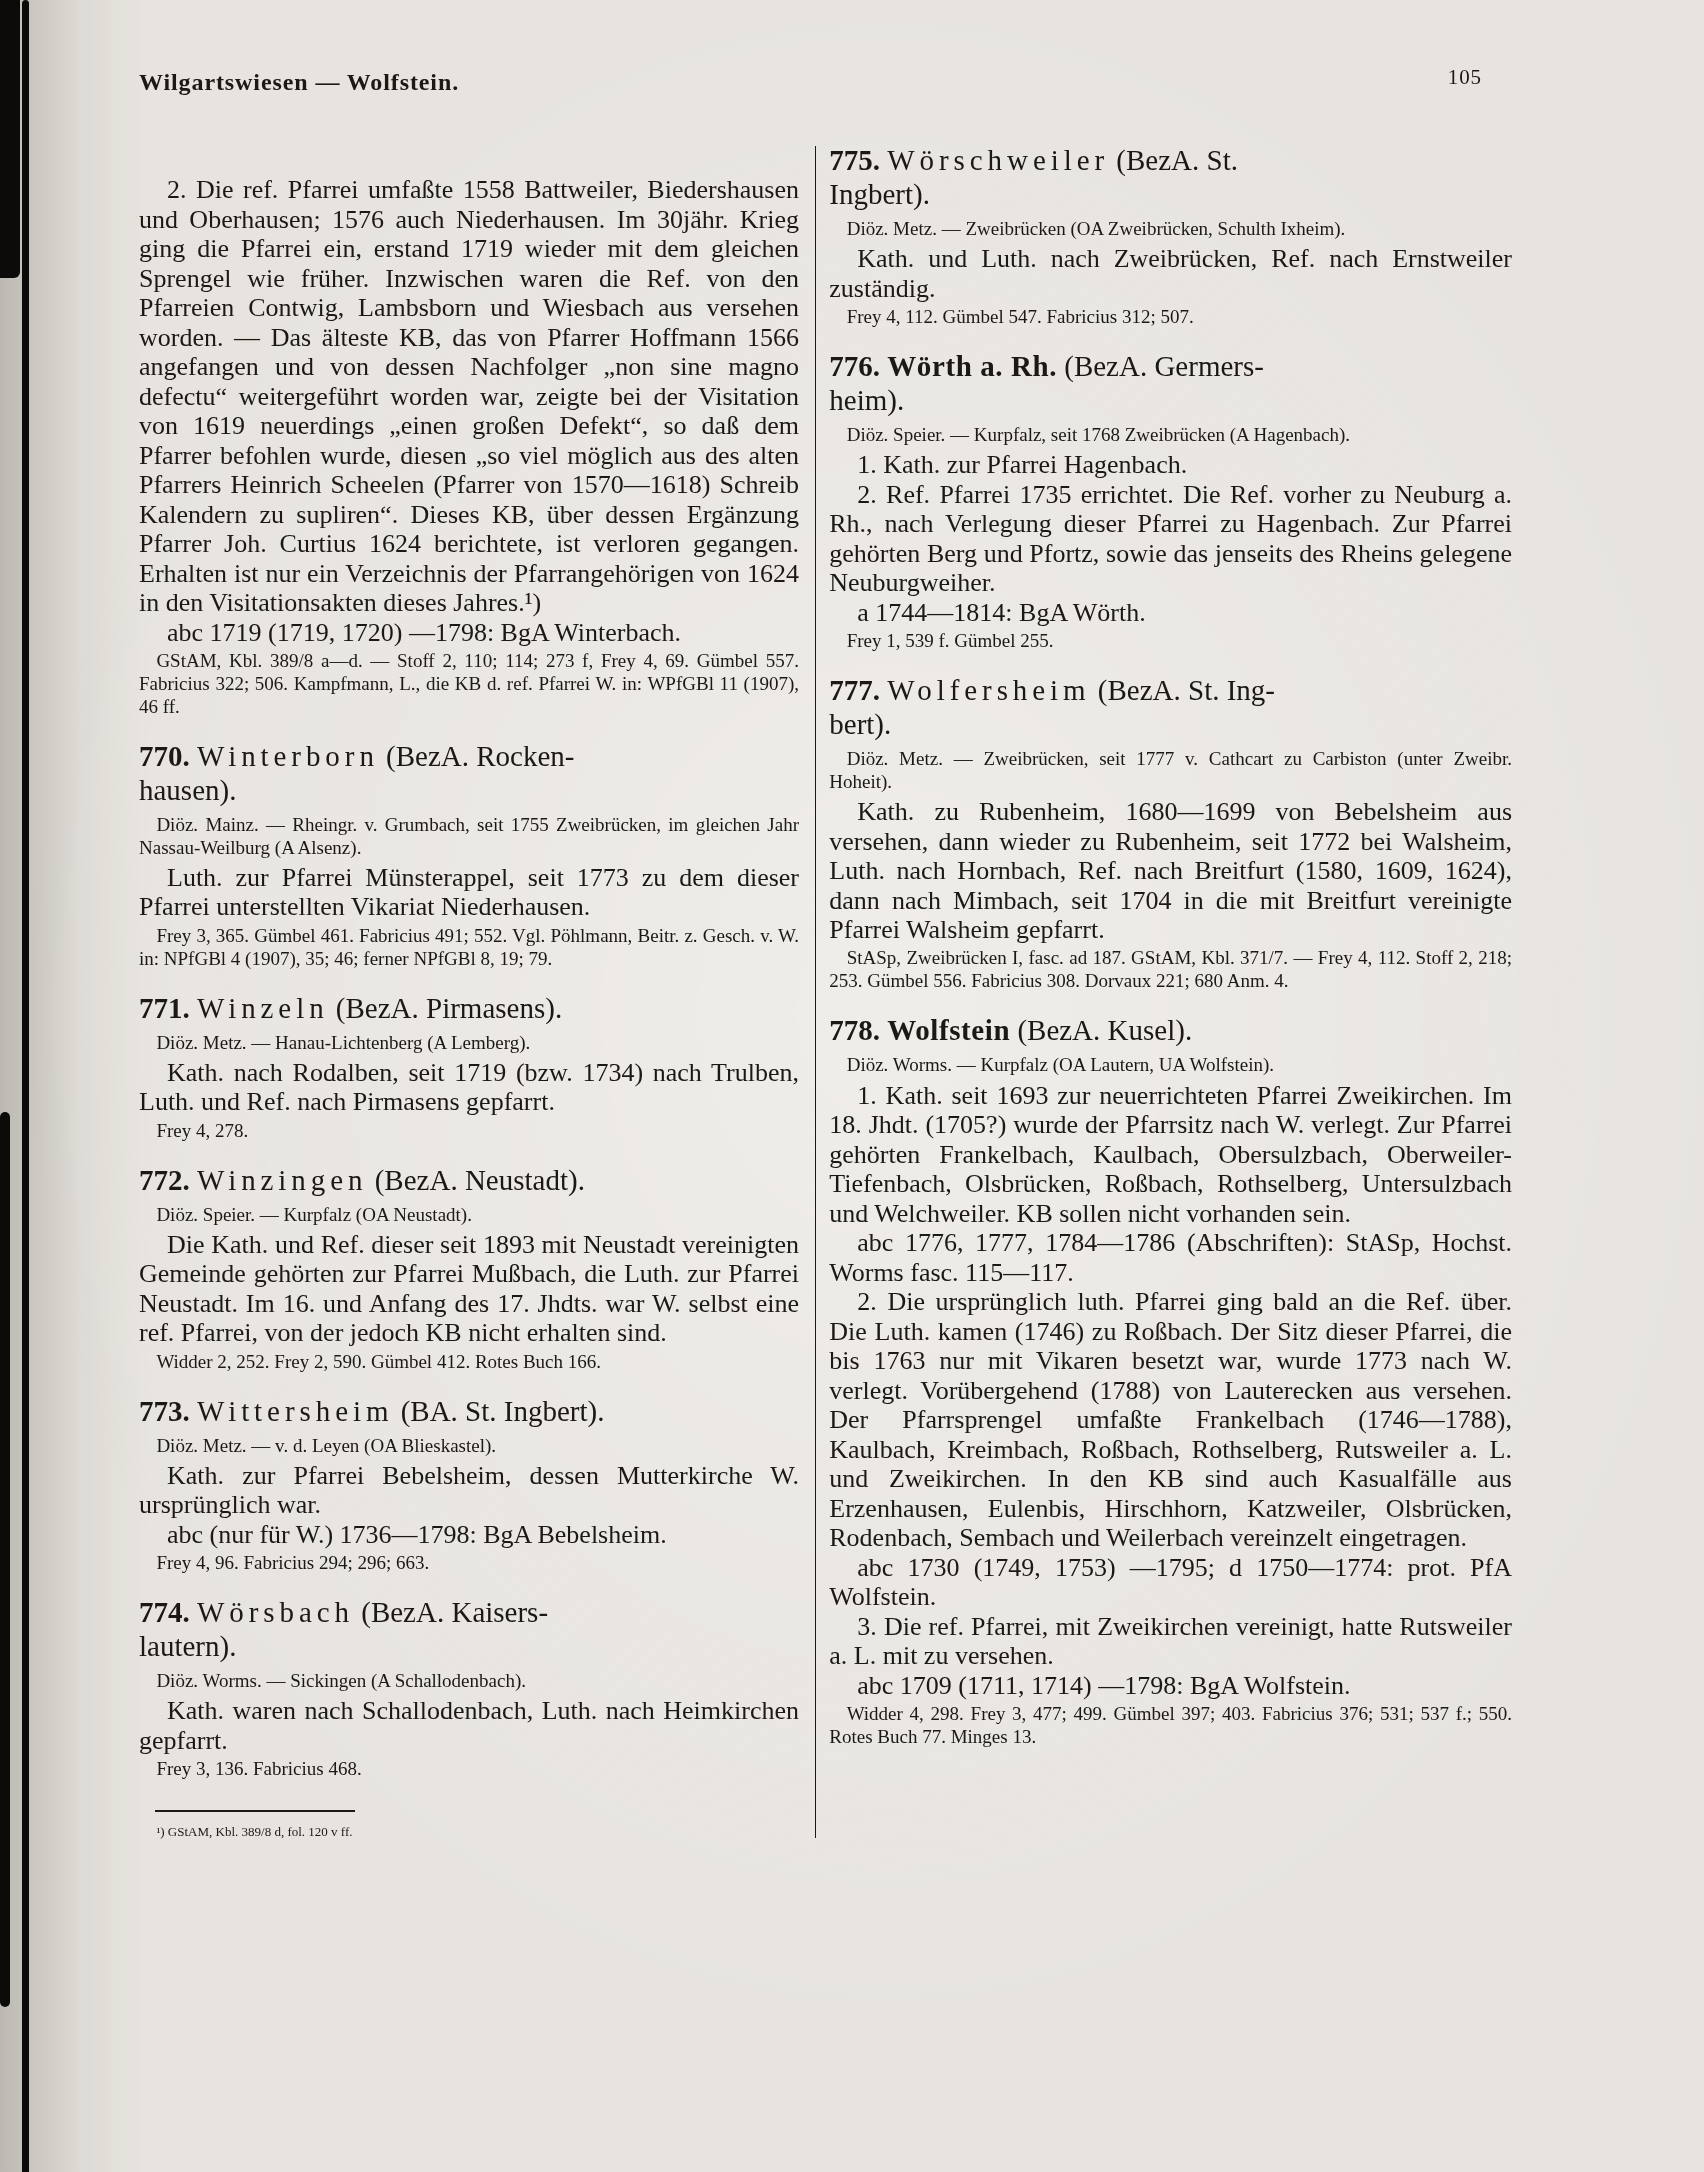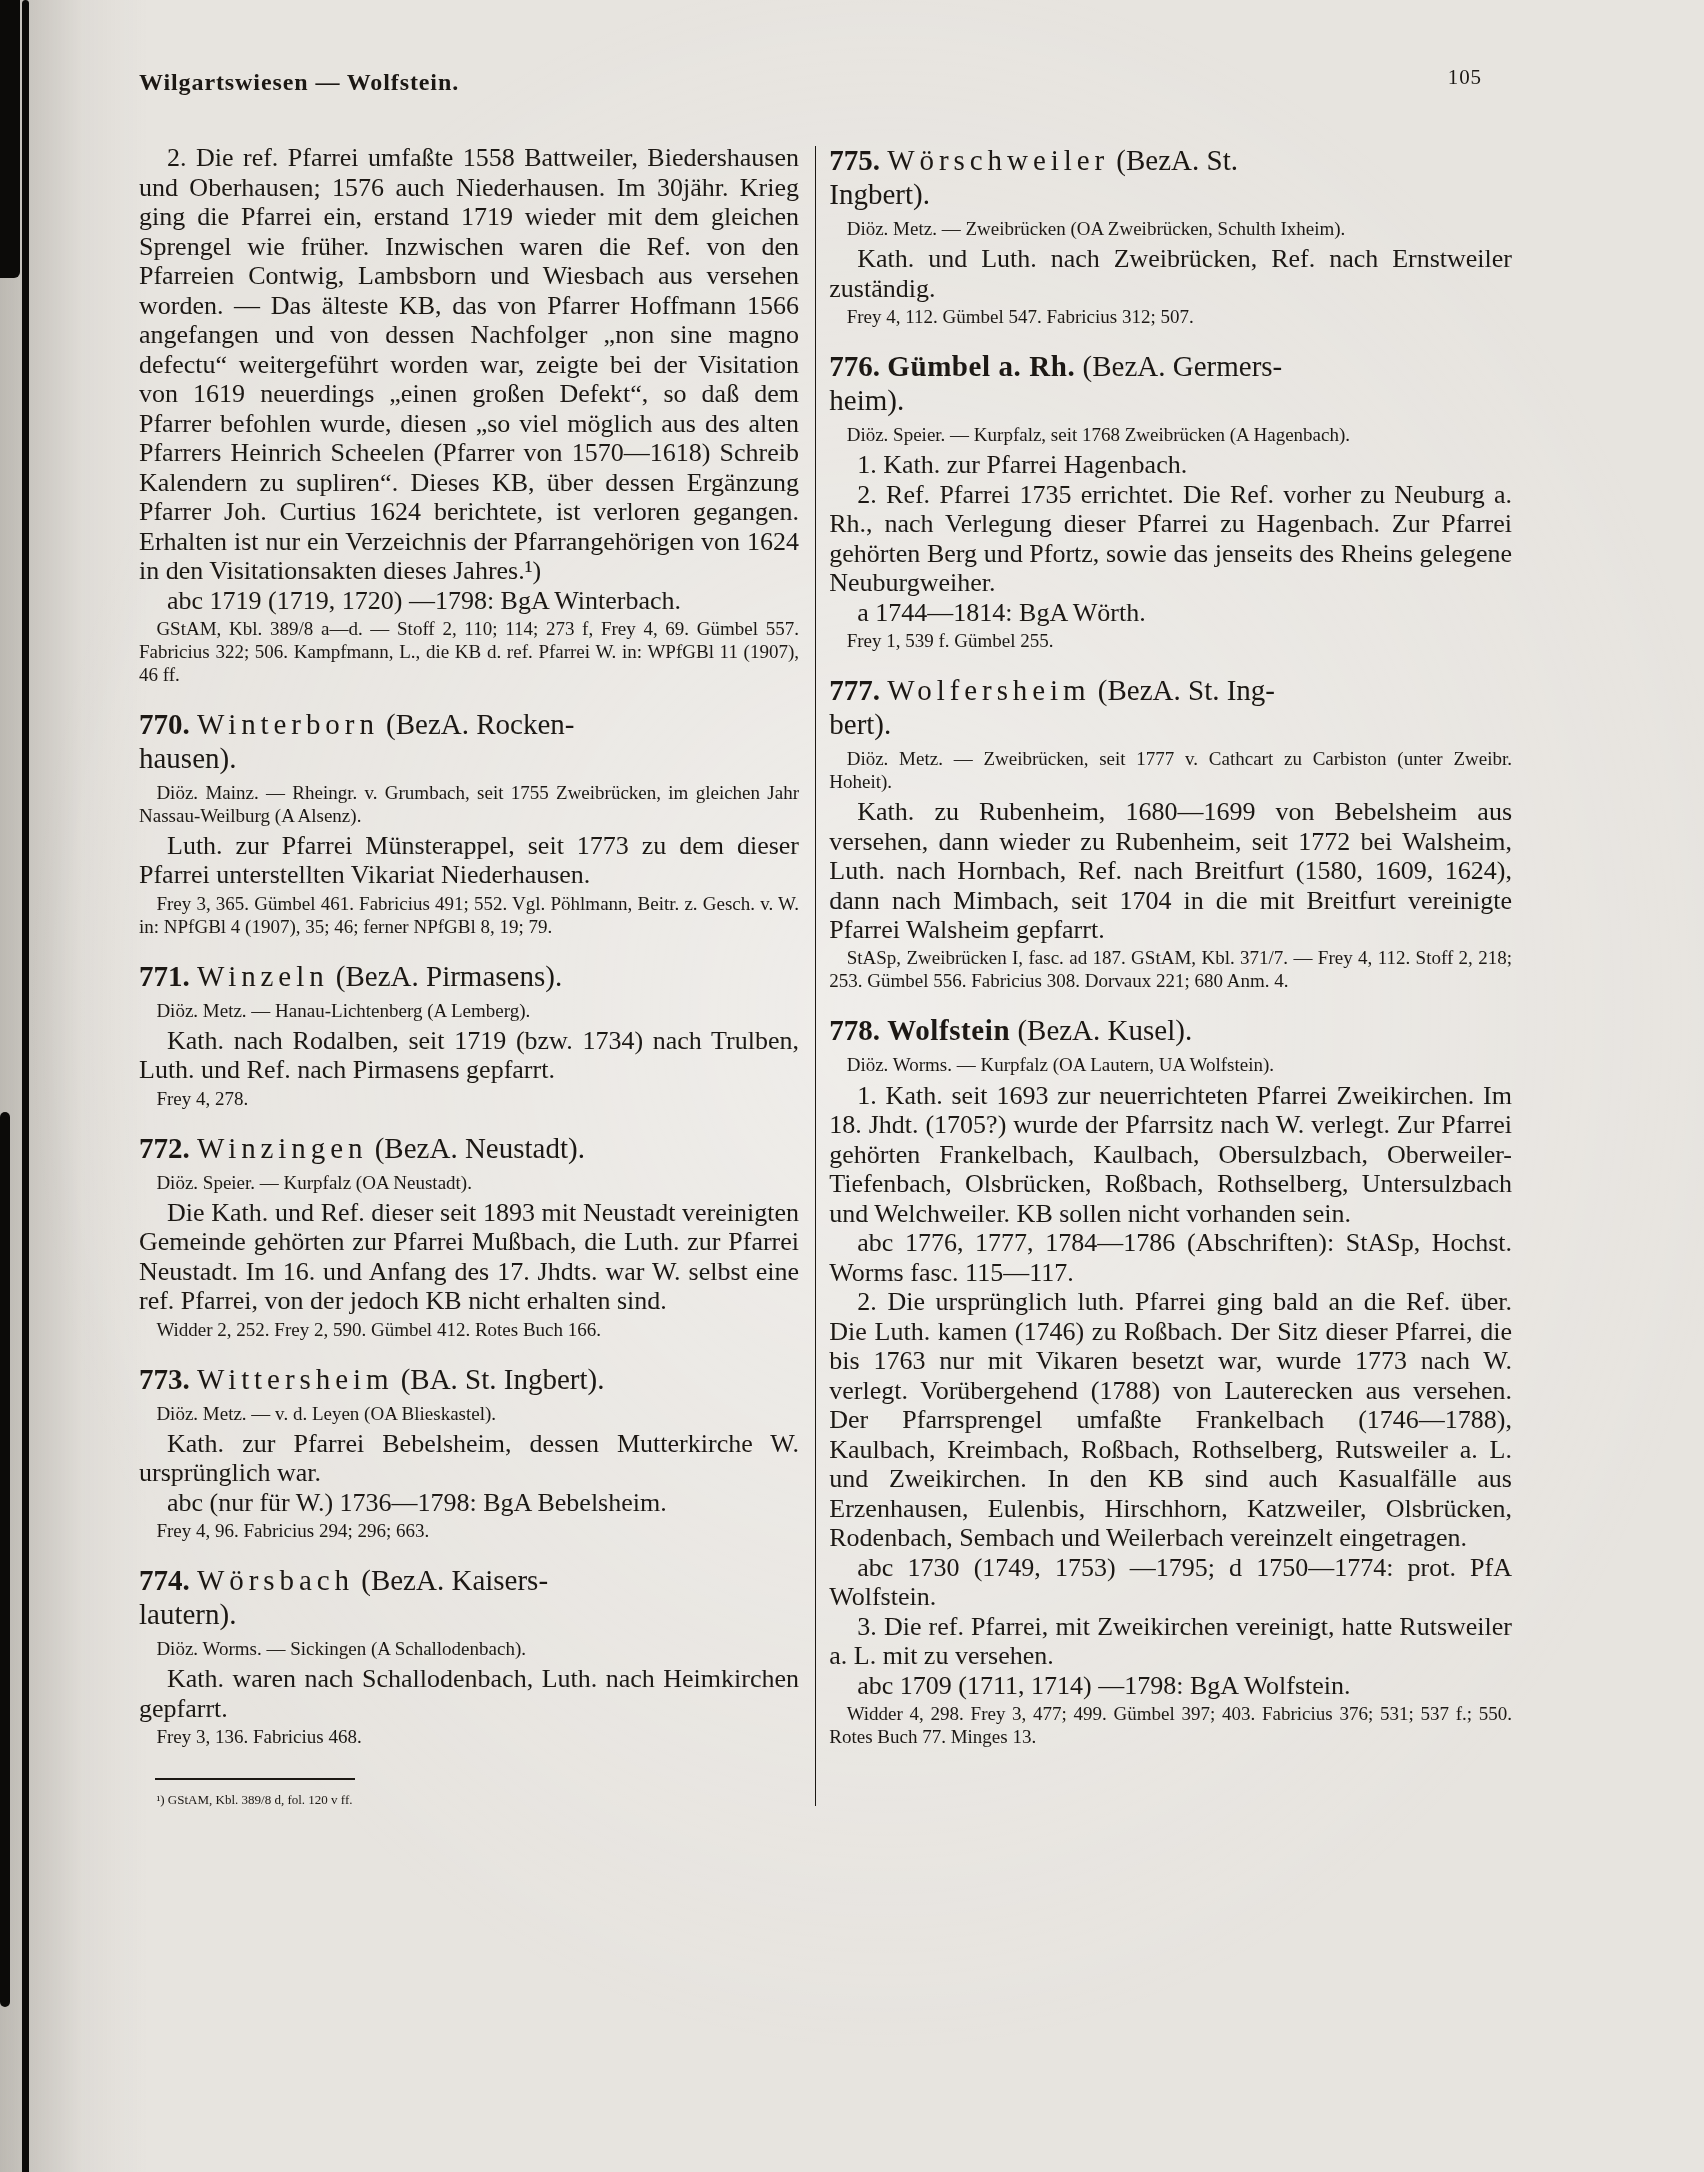--- a/index.html
+++ b/index.html
@@ -22,21 +22,21 @@
 
   .header { position: relative; margin: 65px 193px 37px 139px; height: 41px; }
   .header-title {
     position: absolute; left: 0; right: 0; top: 3.5px; text-align: left;
     font-size: 24px; font-weight: 700; letter-spacing: 0.9px;
   }
   .page-number { position: absolute; right: 30px; top: 0; font-size: 21px; letter-spacing: 0.9px; }
 
   .columns { display: flex; align-items: stretch; margin: 0 193px 0 139px; }
   .col { min-width: 0; }
-  .col-left { flex: none; width: 660px; }
+  .col-left { flex: none; width: 660px; margin-top: 32px; }
   .divider { flex: none; width: 1.7px; background: var(--ink); margin: 2.6px 13px 4.3px 15.6px; }
   .col-right { flex: 1; }
 
   .para {
     font-size: 26px; line-height: 29.5px; text-align: justify; text-indent: 28px;
     hyphens: auto; overflow-wrap: break-word; margin: 0;
   }
   .note {
     font-size: 19px; line-height: 23px; text-align: justify; text-indent: 17.4px;
     hyphens: auto; overflow-wrap: break-word; margin: 1.7px 0 4.3px;
@@ -107,21 +107,21 @@
   <div class="divider"></div>
   <div class="col col-right" id="col-right">
       <div class="entry-heading">
         <div class="heading-line1"><span class="entry-number">775.</span> <span class="entry-name spaced">Wörschweiler</span> <span class="entry-rest">(BezA. St.</span></div>
         <div class="heading-line2">Ingbert).</div>
       </div>
       <div class="note">Diöz. Metz. — Zweibrücken (OA Zweibrücken, Schulth Ixheim).</div>
       <div class="para">Kath. und Luth. nach Zweibrücken, Ref. nach Ernstweiler zuständig.</div>
       <div class="note">Frey 4, 112. Gümbel 547. Fabricius 312; 507.</div>
       <div class="entry-heading">
-        <div class="heading-line1"><span class="entry-number">776.</span> <span class="entry-name bold">Gümbel a. Rh.</span> <span class="entry-rest">(BezA. Germers-</span></div>
+        <div class="heading-line1"><span class="entry-number">776.</span> <span class="entry-name bold">Wörth a. Rh.</span> <span class="entry-rest">(BezA. Germers-</span></div>
         <div class="heading-line2">heim).</div>
       </div>
       <div class="note">Diöz. Speier. — Kurpfalz, seit 1768 Zweibrücken (A Hagenbach).</div>
       <div class="para">1. Kath. zur Pfarrei Hagenbach.</div>
       <div class="para">2. Ref. Pfarrei 1735 errichtet. Die Ref. vorher zu Neuburg a. Rh., nach Verlegung dieser Pfarrei zu Hagenbach. Zur Pfarrei gehörten Berg und Pfortz, sowie das jenseits des Rheins gelegene Neuburgweiher.</div>
       <div class="para">a 1744—1814: BgA Wörth.</div>
       <div class="note">Frey 1, 539 f. Gümbel 255.</div>
       <div class="entry-heading">
         <div class="heading-line1"><span class="entry-number">777.</span> <span class="entry-name spaced">Wolfersheim</span> <span class="entry-rest">(BezA. St. Ing-</span></div>
         <div class="heading-line2">bert).</div>

